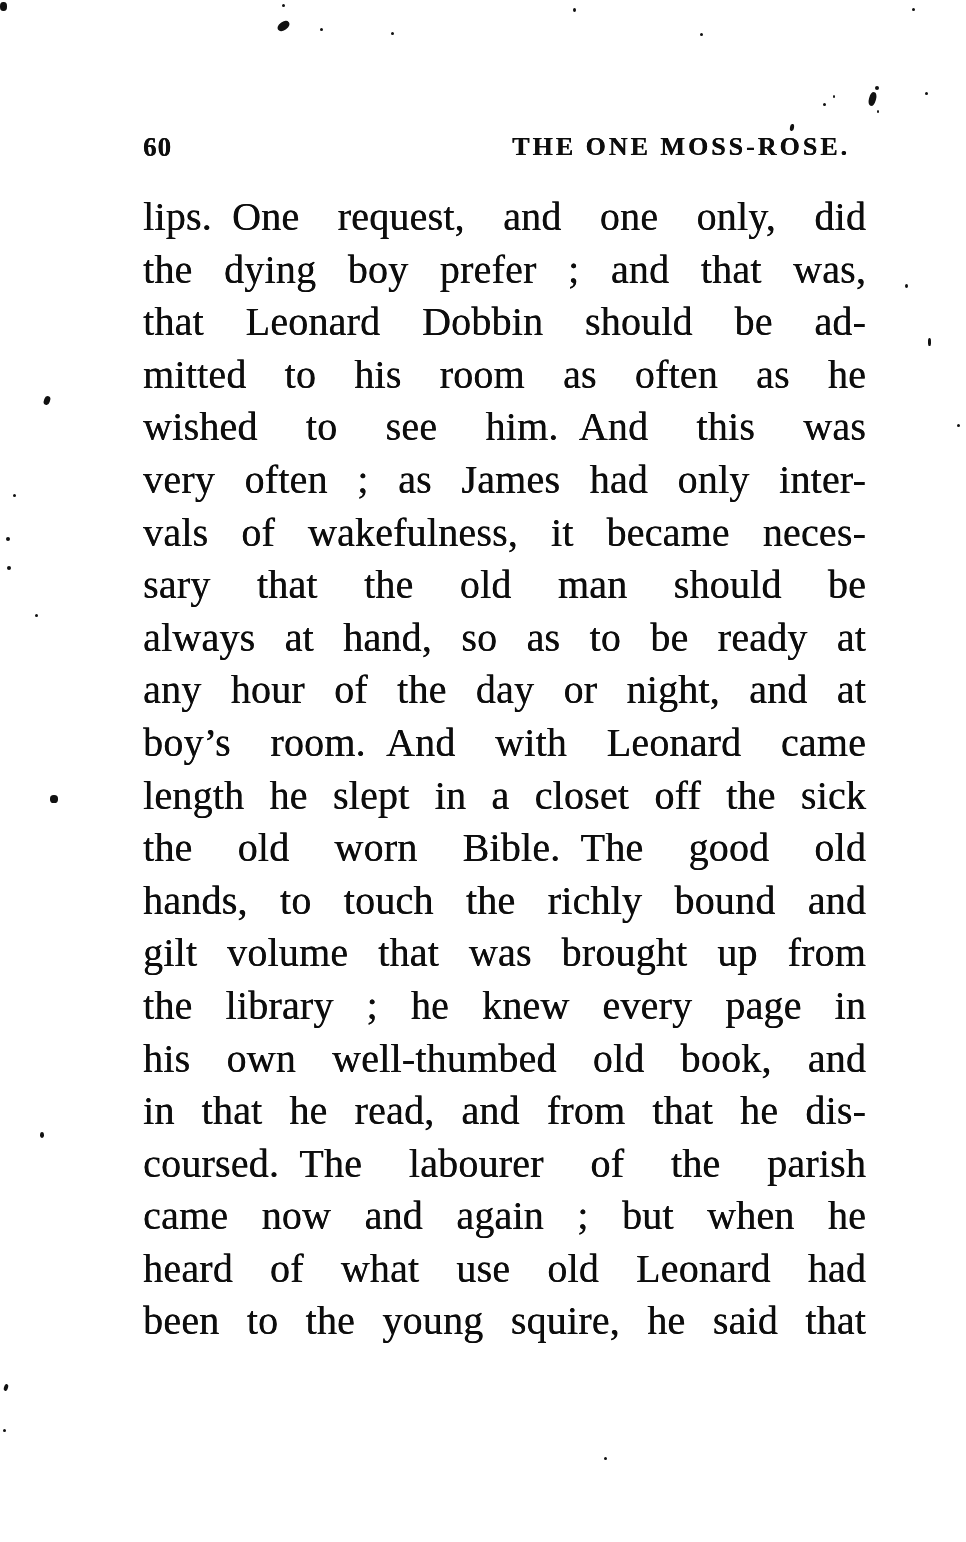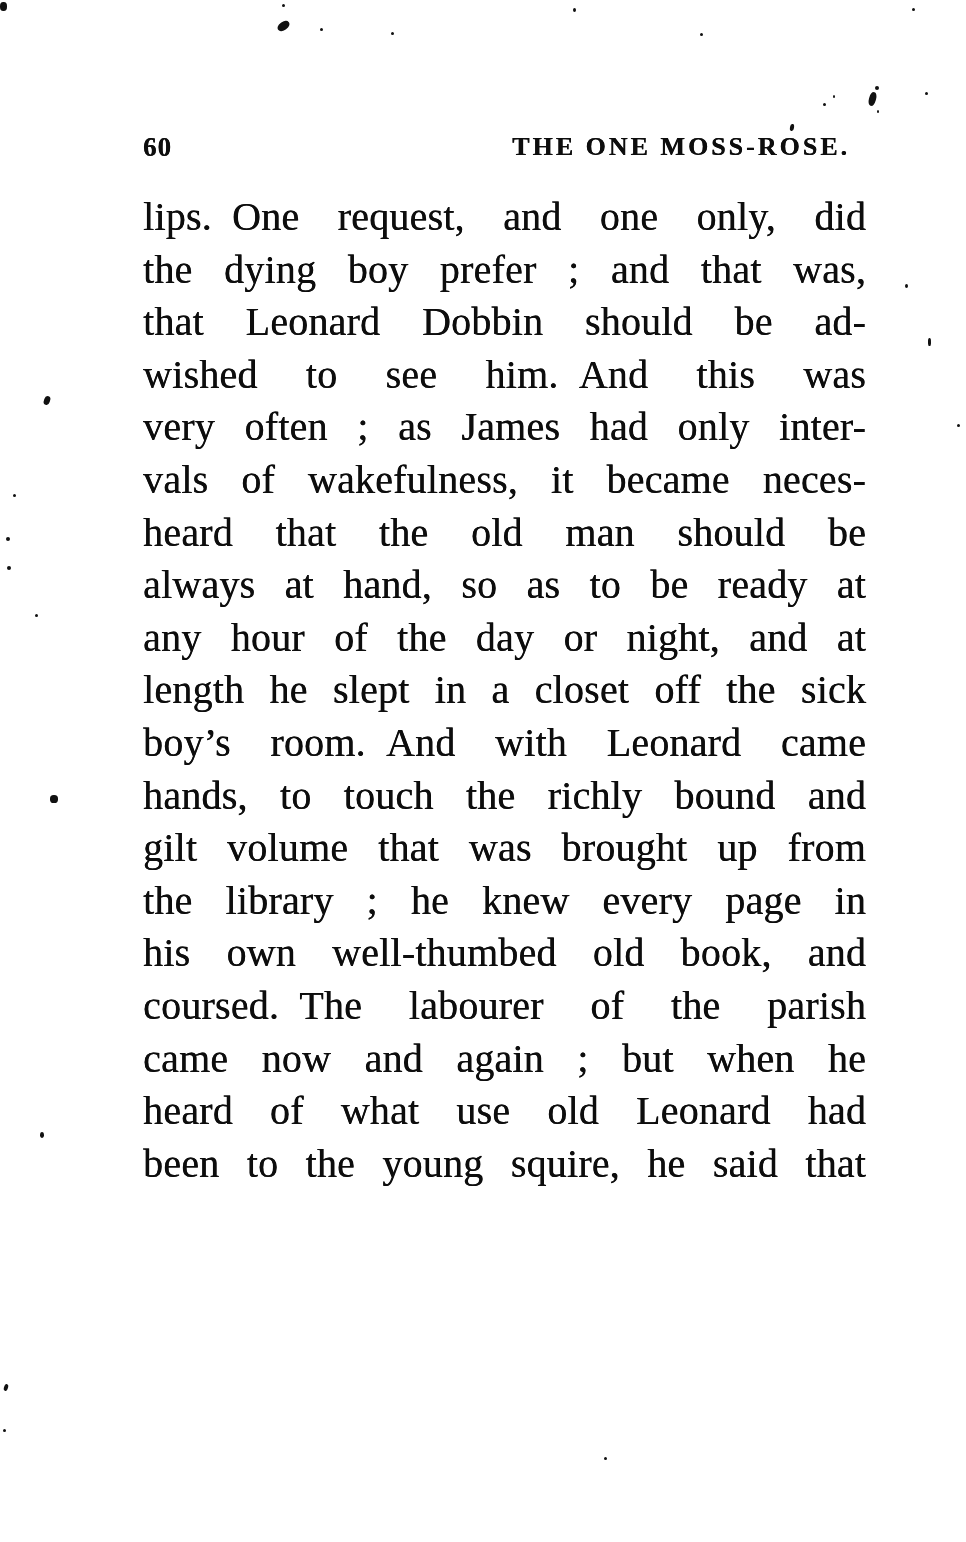--- a/index.html
+++ b/index.html
@@ -72,32 +72,35 @@
 
 <div id="scan-page">
   <div id="page-header">
     <span id="page-number">60</span>
     <span id="running-title">THE ONE MOSS-ROSE.</span>
   </div>
   <div id="body-text">
       <div class="text-line">lips. One request, and one only, did</div>
       <div class="text-line">the dying boy prefer ; and that was,</div>
       <div class="text-line">that Leonard Dobbin should be ad-</div>
+      <div class="text-line">mitted to his room as often as he</div>
       <div class="text-line">wished to see him. And this was</div>
       <div class="text-line">very often ; as James had only inter-</div>
       <div class="text-line">vals of wakefulness, it became neces-</div>
-      <div class="text-line">heard that the old man should be</div>
+      <div class="text-line">sary that the old man should be</div>
       <div class="text-line">always at hand, so as to be ready at</div>
       <div class="text-line">any hour of the day or night, and at</div>
+      <div class="text-line">boy’s room. And with Leonard came</div>
       <div class="text-line">length he slept in a closet off the sick</div>
-      <div class="text-line">boy’s room. And with Leonard came</div>
+      <div class="text-line">the old worn Bible. The good old</div>
       <div class="text-line">hands, to touch the richly bound and</div>
       <div class="text-line">gilt volume that was brought up from</div>
       <div class="text-line">the library ; he knew every page in</div>
       <div class="text-line">his own well-thumbed old book, and</div>
+      <div class="text-line">in that he read, and from that he dis-</div>
       <div class="text-line">coursed. The labourer of the parish</div>
       <div class="text-line">came now and again ; but when he</div>
       <div class="text-line">heard of what use old Leonard had</div>
       <div class="text-line">been to the young squire, he said that</div>
     </div>
 <div class="speck" style="left: 0px; top: 2px; width: 7px; height: 9px; transform: rotate(0deg); border-radius: 45%;"></div>
     <div class="speck" style="left: 282px; top: 4px; width: 3px; height: 3px; transform: rotate(0deg);"></div>
     <div class="speck" style="left: 277px; top: 22px; width: 13px; height: 8px; transform: rotate(-35deg); border-radius: 45%;"></div>
     <div class="speck" style="left: 320px; top: 28px; width: 3px; height: 3px; transform: rotate(0deg);"></div>
     <div class="speck" style="left: 391px; top: 32px; width: 3px; height: 3px; transform: rotate(0deg);"></div>

